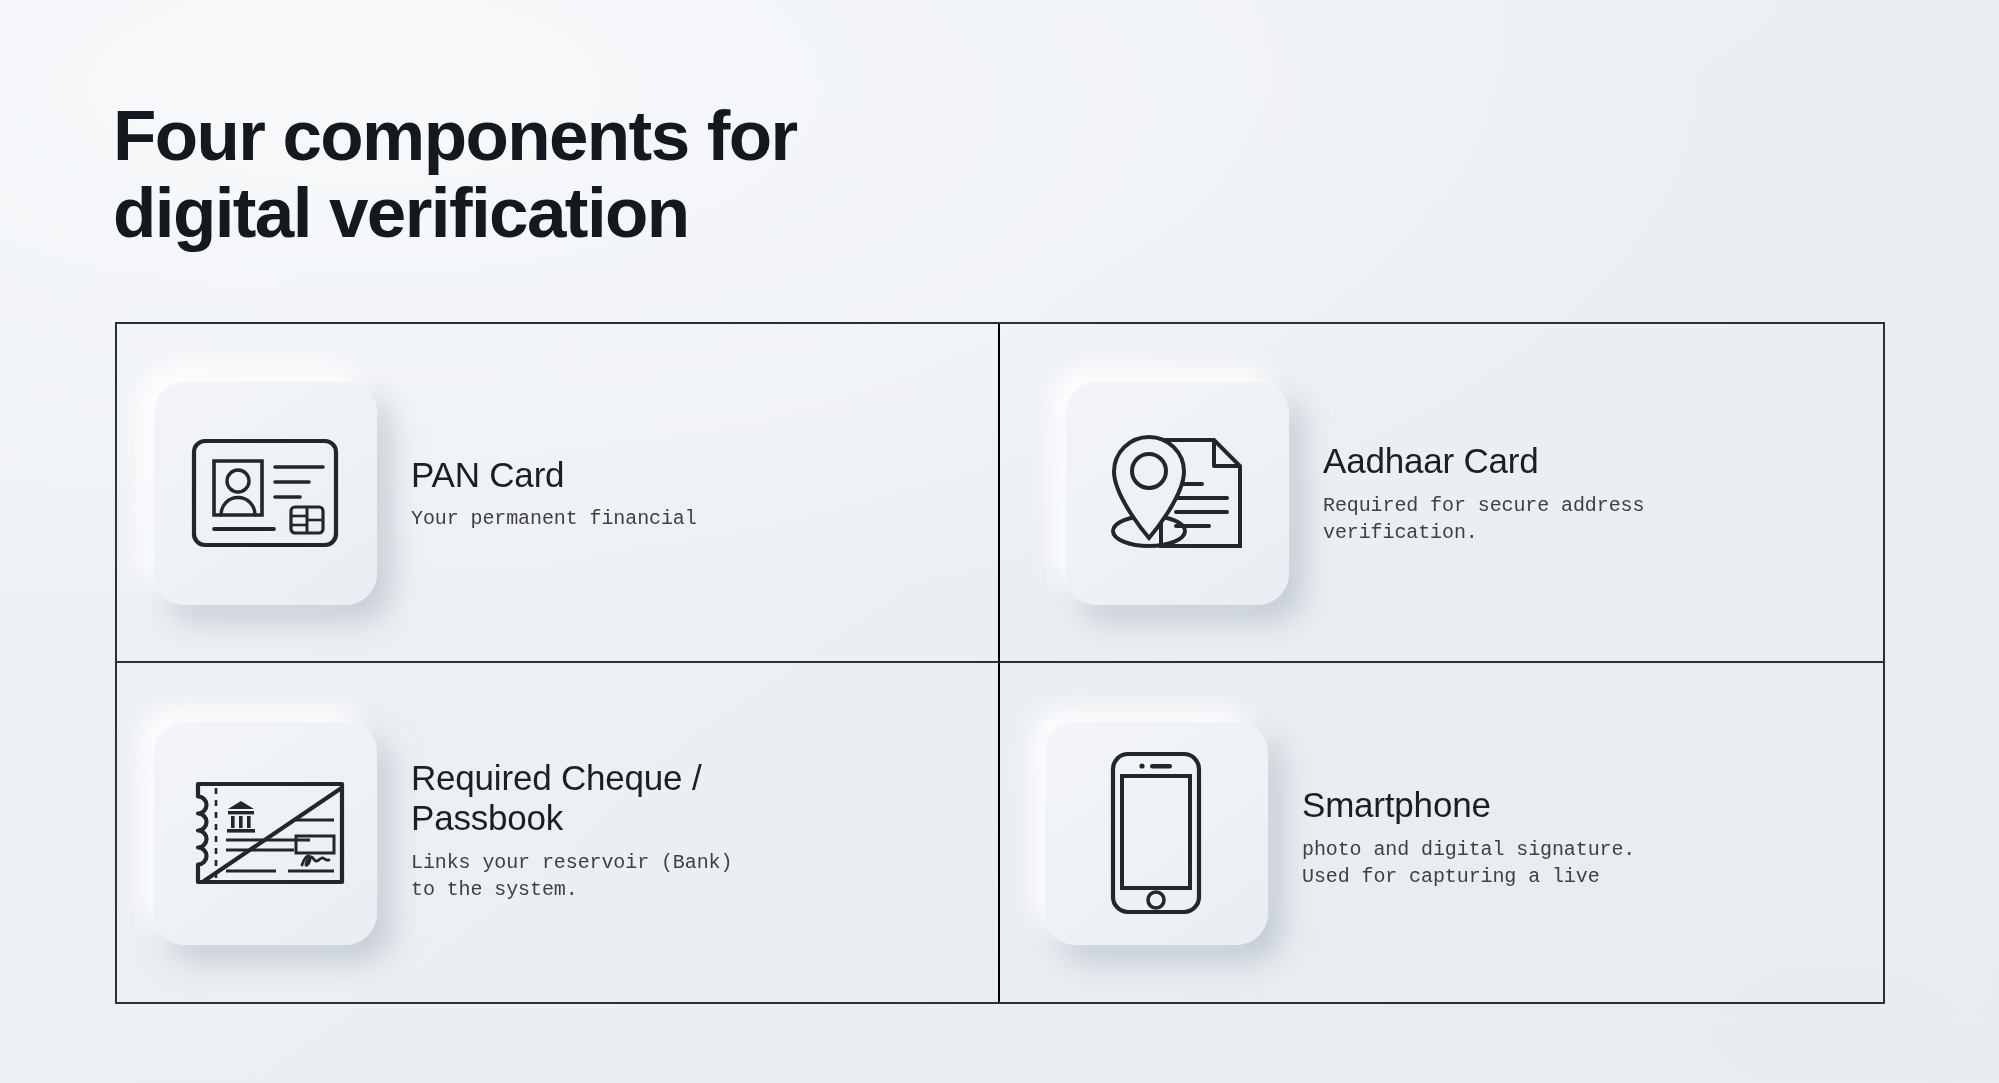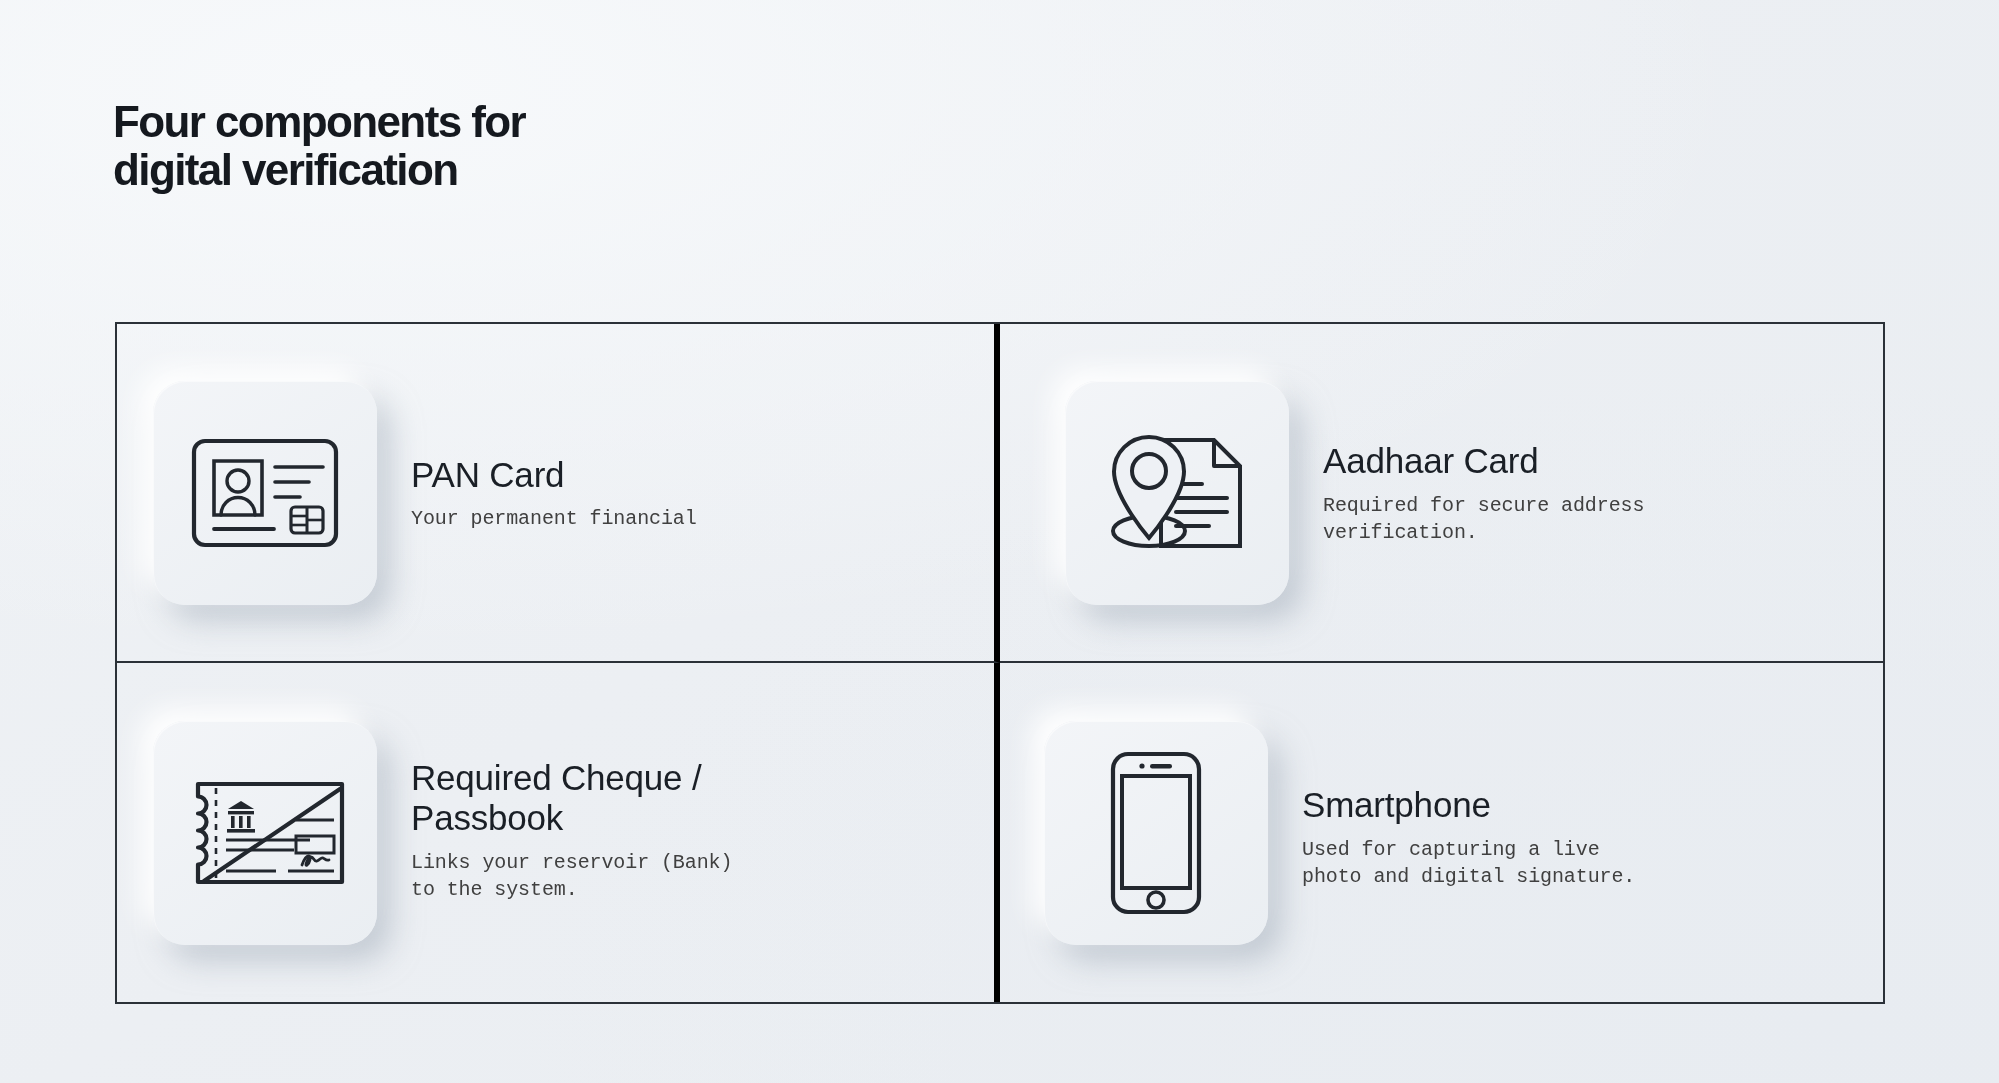--- a/index.html
+++ b/index.html
@@ -21,21 +21,21 @@
   }
 
   .stage { position:relative; width:1999px; height:1083px; }
 
   
   .heading {
     position:absolute;
     left:113px;
     top:98px;
     width:900px;
-    font-size:44px;
+    font-size:71px;
     font-weight:bold;
     line-height:1.08;
     letter-spacing:-1.6px;
     color:#15191f;
   }
   .heading .ln { display:block; white-space:nowrap; }
 
   
   .grid {
     position:absolute;
@@ -49,21 +49,21 @@
     grid-template-rows:1fr 1fr;
   }
 
   .cell {
     position:relative;
     display:flex;
     align-items:center;
     padding:0 26px 0 36px;
     gap:34px;
   }
-  .cell.br { border-right:6px solid #000000; }
+  .cell.br { border-right:2px solid #000000; }
   .cell.bb { border-bottom:2px solid #2b3138; }
 
   
   .tile {
     flex:0 0 auto;
     width:224px;
     height:224px;
     border-radius:32px;
     background:linear-gradient(145deg,#f3f5f8 0%,#eaeef2 100%);
     box-shadow:
@@ -226,20 +226,20 @@
           <circle cx="33" cy="16" r="2.6" fill="#22272e"></circle>
           <rect x="41" y="14" width="22" height="4.4" rx="2.2" fill="#22272e"></rect>
           <circle cx="47" cy="150" r="8" stroke="#22272e" stroke-width="3.6"></circle>
         </svg>
       </div>
       <div class="txt">
         <div class="c-title">
           <span class="ln">Smartphone</span>
         </div>
         <div class="c-desc">
+          <span class="ln">photo and digital signature.</span>
           <span class="ln">Used for capturing a live</span>
-          <span class="ln">photo and digital signature.</span>
         </div>
       </div>
     </div>
 
   </div>
 </div>
 
 </body></html>

